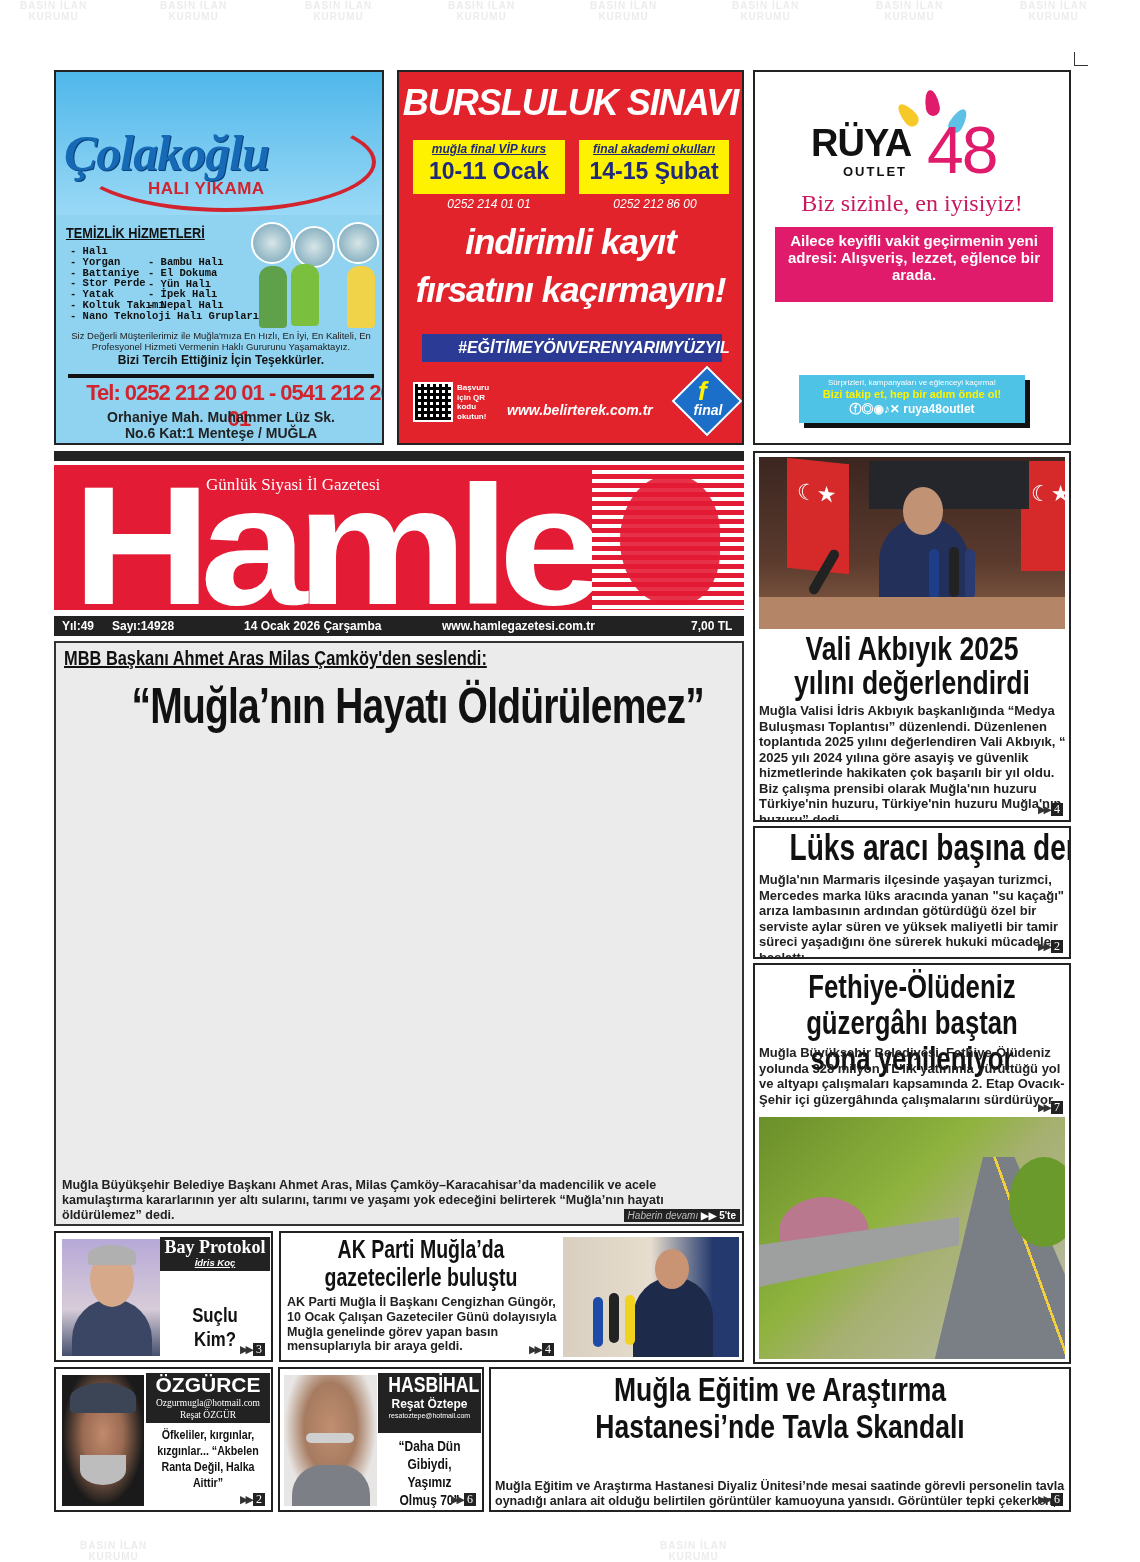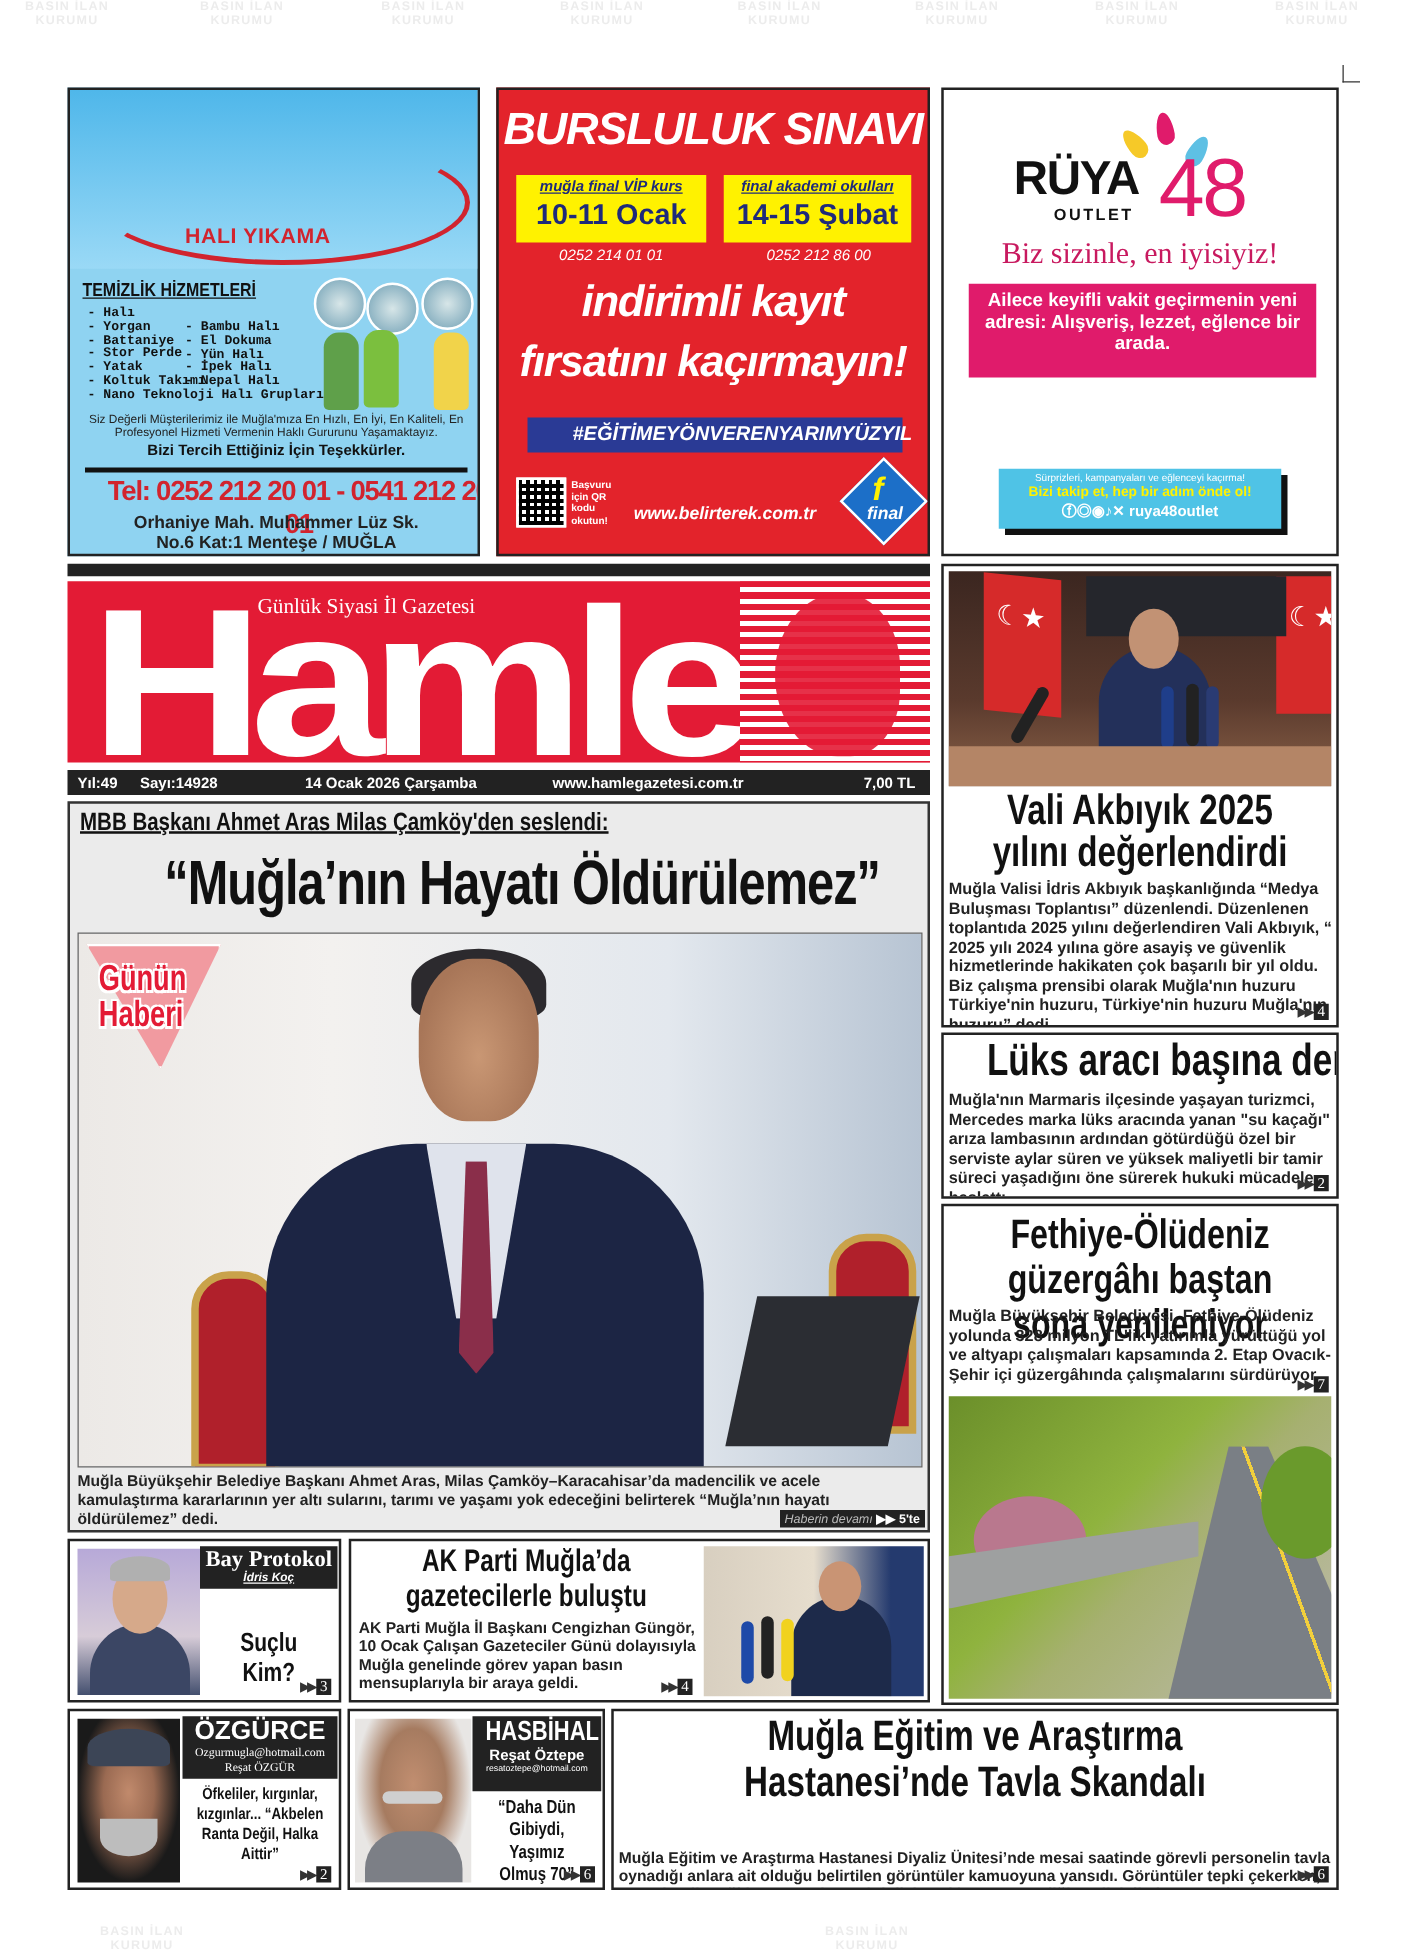--- a/index.html
+++ b/index.html
@@ -153,20 +153,21 @@
   .wm { position:absolute; font-size:10px; font-weight:900; color: rgba(200,200,200,0.35); letter-spacing:1px; line-height:11px; text-align:center; pointer-events:none; }
 </style>
 </head>
 <body>
 
 <div class="corner-mark"></div>
 
 <div class="box" id="ad1">
   <div class="top"></div>
   <div class="swoosh"></div>
+  <div class="brand">Çolakoğlu</div>
   <div class="sub">HALI YIKAMA</div>
   <div class="services-title">TEMİZLİK HİZMETLERİ</div>
   <div class="col" style="left:14px; top:174px;">
     <div>- Halı</div>
     <div>- Yorgan</div>
     <div>- Battaniye</div>
     <div>- Stor Perde</div>
     <div>- Yatak</div>
     <div>- Koltuk Takımı</div>
     <div>- Nano Teknoloji Halı Grupları</div>
@@ -248,37 +249,20 @@
   <span style="left:8px;">Yıl:49</span>
   <span style="left:58px;">Sayı:14928</span>
   <span style="left:190px;">14 Ocak 2026 Çarşamba</span>
   <span style="left:388px;">www.hamlegazetesi.com.tr</span>
   <span style="left:637px;">7,00 TL</span>
 </div>
 
 <div class="abs" id="main">
   <div class="kicker">MBB Başkanı Ahmet Aras Milas Çamköy'den seslendi:</div>
   <div class="title">“Muğla’nın Hayatı Öldürülemez”</div>
-  <div class="photo">
-    <div class="chair" style="left:90px; top:270px;"></div>
-    <div class="chair" style="left:600px; top:240px;"></div>
-    <div class="person-suit" style="left:150px;"></div>
-    <div class="person-shirt" style="left:278px;"></div>
-    <div class="person-tie" style="left:304px;"></div>
-    <div class="person-hair" style="left:266px;"></div>
-    <div class="person-head" style="left:272px;"></div>
-    <div class="tablet"></div>
-    <div class="gh-badge">
-      <div class="gh-tri"></div>
-      <div class="gh-text">
-        <div>Günün</div>
-        <div>Haberi</div>
-      </div>
-    </div>
-  </div>
   <div class="caption">Muğla Büyükşehir Belediye Başkanı Ahmet Aras, Milas Çamköy–Karacahisar’da madencilik ve acele kamulaştırma kararlarının yer altı sularını, tarımı ve yaşamı yok edeceğini belirterek “Muğla’nın hayatı öldürülemez” dedi.</div>
   <div class="more"><span>Haberin devamı</span> <b>▶▶</b> <b>5'te</b></div>
 </div>
 
 <div class="box" id="vali">
   <div class="photo">
     <div class="flag" style="left:28px; top:4px; transform:skewY(6deg);"></div>
     <div class="flag" style="left:262px; top:4px; width:44px;"></div>
     <div class="board"></div>
     <div style="position:absolute; left:120px; top:60px; width:90px; height:90px; border-radius:45px 45px 0 0; background:#23305a;"></div>

